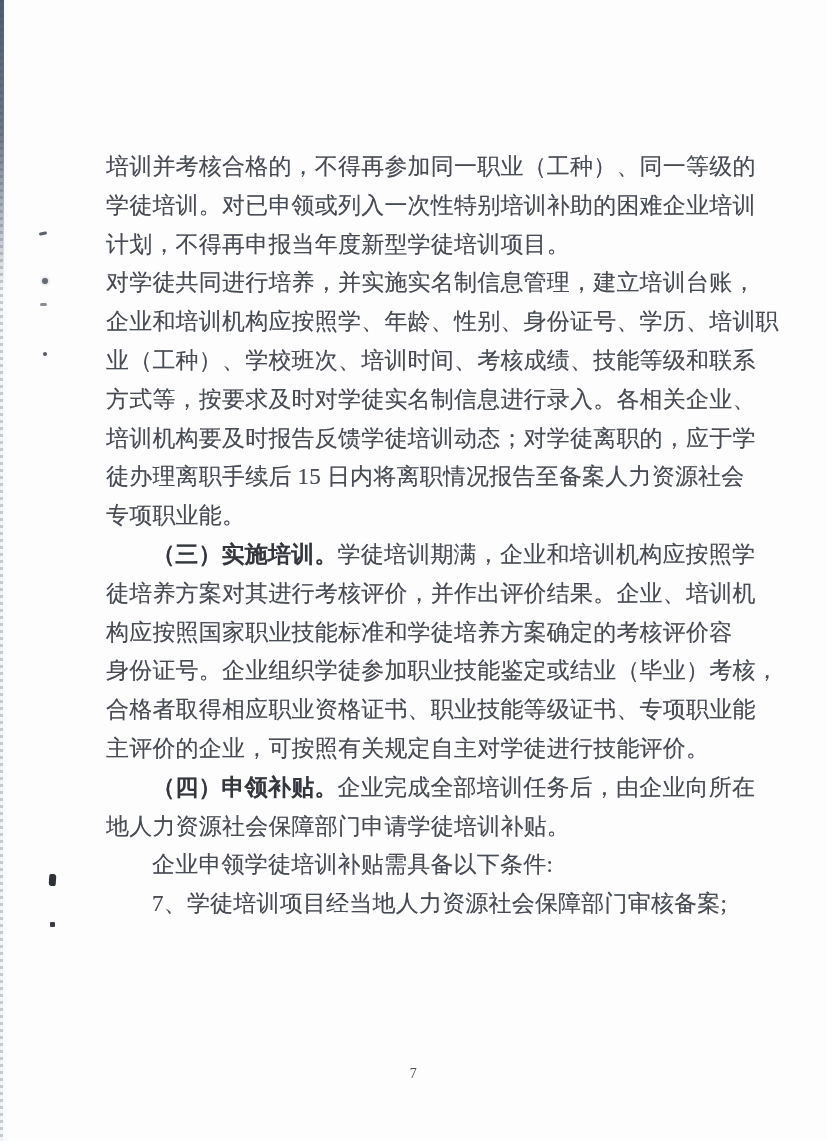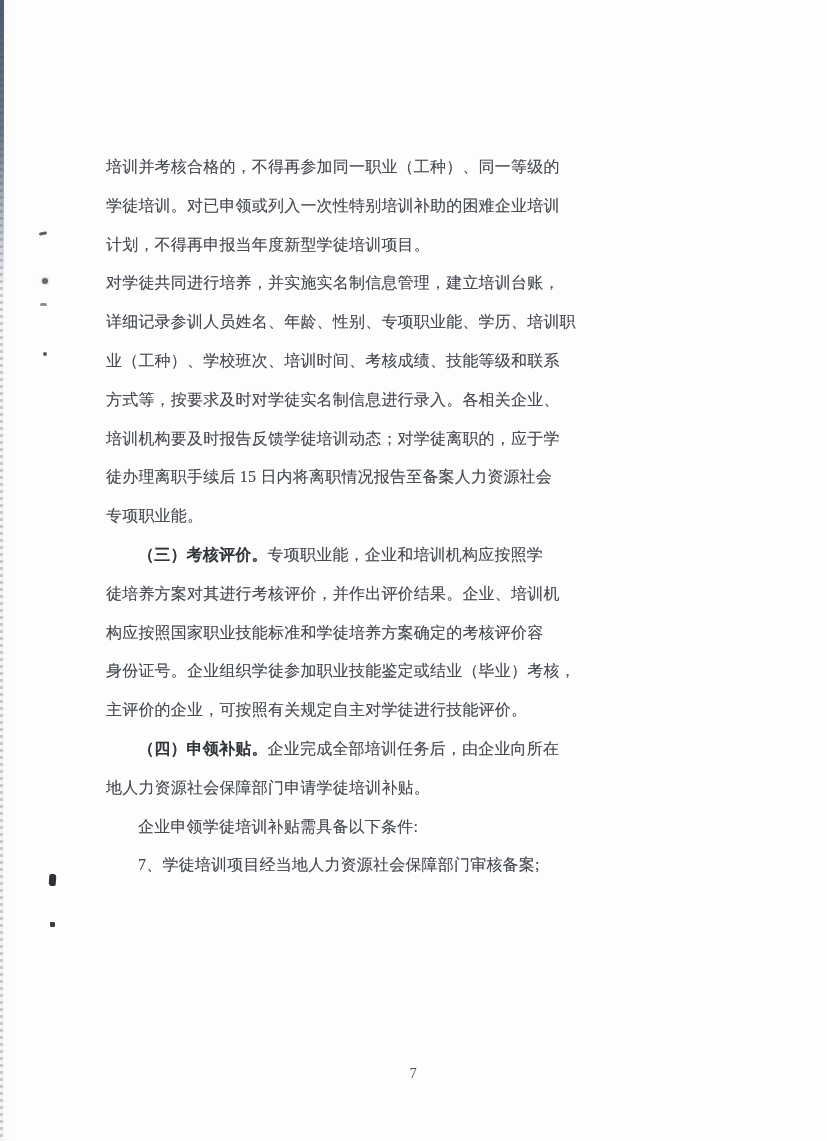--- a/index.html
+++ b/index.html
@@ -26,21 +26,21 @@
   .edge-top {
     position: absolute; left: 0; top: 0; width: 4px; height: 290px;
     background: linear-gradient(to bottom, rgba(60,76,97,0.9) 0%, rgba(64,80,100,0.75) 45%, rgba(64,80,100,0) 100%);
   }
   
   .text-block {
     position: absolute; left: 106px; top: 148px; width: 660px;
   }
   .line {
     height: 38.8px; line-height: 38.8px;
-    font-size: 16px;
+    font-size: 23px;
     color: #474b53;
     white-space: nowrap;
     letter-spacing: 0.2px;
     text-shadow: 0 0 0.5px rgba(80,84,92,0.45);
   }
   .ind { text-indent: 2em; }
   .seg { display: inline; }
   .b { font-weight: bold; color: #33363d; }
   .page-number {
     position: absolute; left: 0; top: 1066px; width: 827px;
@@ -70,30 +70,31 @@
   <div class="speck speck-3"></div>
   <div class="speck speck-4"></div>
   <div class="speck speck-5"></div>
   <div class="speck speck-6"></div>
 
   <div class="text-block">
     <div class="line"><span class="seg">培训并考核合格的，不得再参加同一职业（工种）、同一等级的</span></div>
     <div class="line"><span class="seg">学徒培训。对已申领或列入一次性特别培训补助的困难企业培训</span></div>
     <div class="line"><span class="seg">计划，不得再申报当年度新型学徒培训项目。</span></div>
     <div class="line"><span class="seg">对学徒共同进行培养，并实施实名制信息管理，建立培训台账，</span></div>
-    <div class="line"><span class="seg">详细记录参训人员姓名、年龄、性别、专项职业能、学历、培训职</span></div>
+    <div class="line"><span class="seg">企业和培训机构应按照学、年龄、性别、身份证号、学历、培训职</span></div>
     <div class="line"><span class="seg">业（工种）、学校班次、培训时间、考核成绩、技能等级和联系</span></div>
     <div class="line"><span class="seg">方式等，按要求及时对学徒实名制信息进行录入。各相关企业、</span></div>
     <div class="line"><span class="seg">培训机构要及时报告反馈学徒培训动态；对学徒离职的，应于学</span></div>
     <div class="line"><span class="seg">徒办理离职手续后 15 日内将离职情况报告至备案人力资源社会</span></div>
     <div class="line"><span class="seg">专项职业能。</span></div>
-    <div class="line ind"><span class="seg b">（三）考核评价。</span><span class="seg">专项职业能，企业和培训机构应按照学</span></div>
+    <div class="line ind"><span class="seg b">（三）实施培训。</span><span class="seg">学徒培训期满，企业和培训机构应按照学</span></div>
     <div class="line"><span class="seg">徒培养方案对其进行考核评价，并作出评价结果。企业、培训机</span></div>
     <div class="line"><span class="seg">构应按照国家职业技能标准和学徒培养方案确定的考核评价容</span></div>
     <div class="line"><span class="seg">身份证号。企业组织学徒参加职业技能鉴定或结业（毕业）考核，</span></div>
+    <div class="line"><span class="seg">合格者取得相应职业资格证书、职业技能等级证书、专项职业能</span></div>
     <div class="line"><span class="seg">主评价的企业，可按照有关规定自主对学徒进行技能评价。</span></div>
     <div class="line ind"><span class="seg b">（四）申领补贴。</span><span class="seg">企业完成全部培训任务后，由企业向所在</span></div>
     <div class="line"><span class="seg">地人力资源社会保障部门申请学徒培训补贴。</span></div>
     <div class="line ind"><span class="seg">企业申领学徒培训补贴需具备以下条件:</span></div>
     <div class="line ind"><span class="seg">7、学徒培训项目经当地人力资源社会保障部门审核备案;</span></div>
   </div>
 
   <div class="page-number">7</div>
 
 </div>

